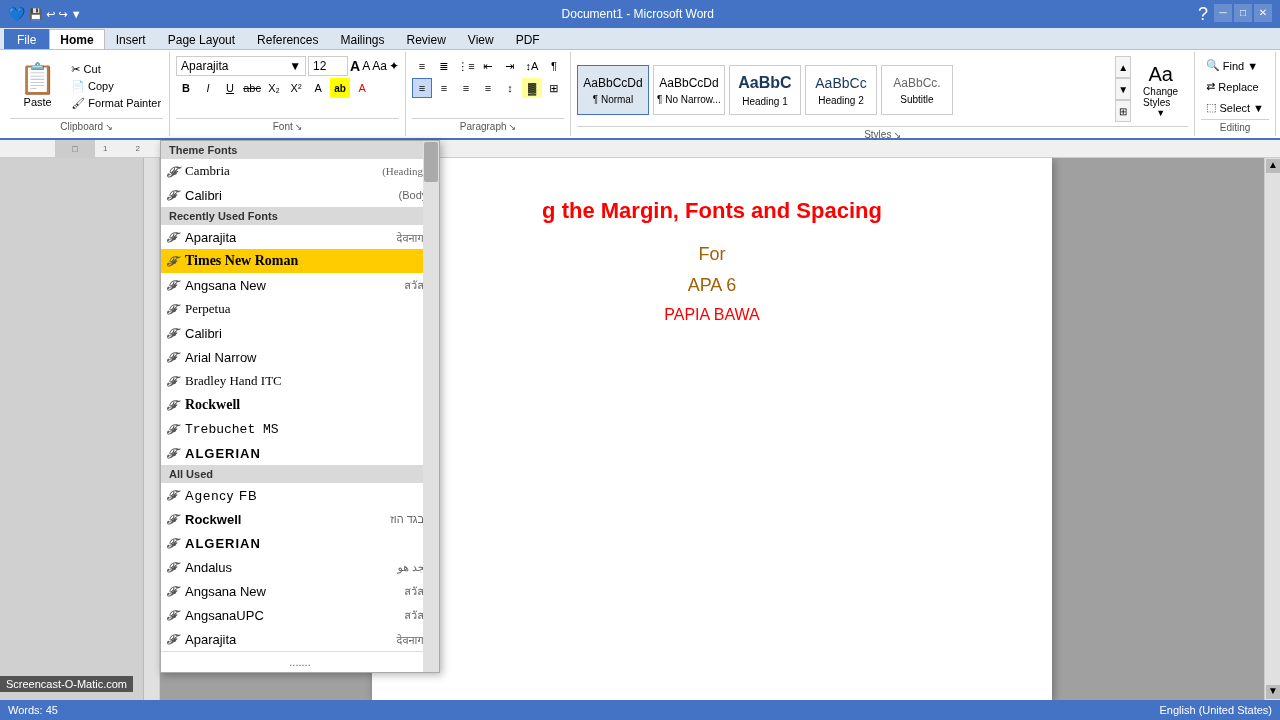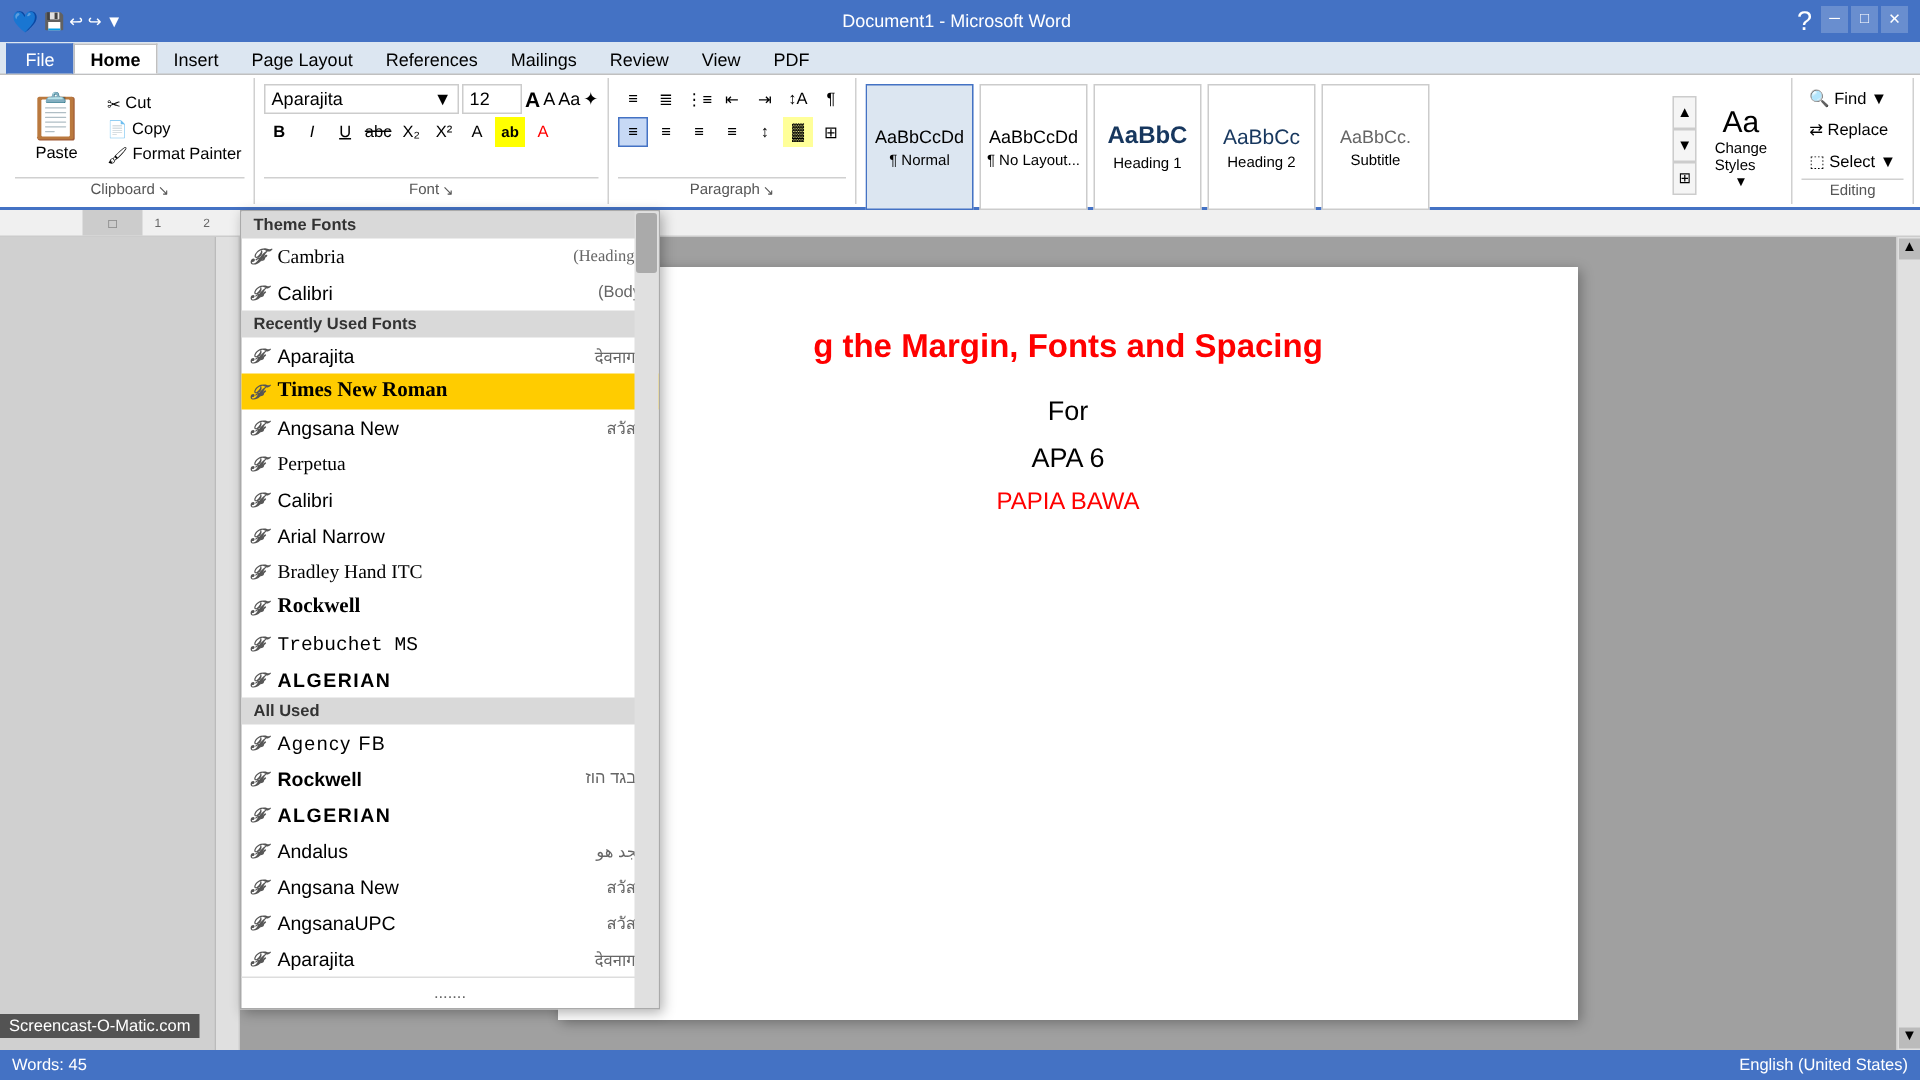--- a/index.html
+++ b/index.html
@@ -134,21 +134,21 @@
       gap: 4px;
       flex: 1;
       overflow: hidden;
     }
     .style-item {
       display: flex;
       flex-direction: column;
       align-items: center;
       justify-content: center;
       width: 72px;
-      height: 84px;
+      height: 50px;
       border: 1px solid #ccc;
       cursor: pointer;
       background: white;
       font-size: 11px;
       padding: 0;
       text-align: center;
     }
     .style-item.active { border-color: #4472c4; background: #dce6f1; }
 
     
@@ -185,21 +185,20 @@
     .left-panel {
       width: 160px;
       background: #f5f5f5;
       border-right: 1px solid #ccc;
     }
     .document-area {
       flex: 1;
       background: #a0a0a0;
       display: flex;
       justify-content: center;
-      padding: 20px;
       overflow: auto;
       position: relative;
     }
     .document-page {
       background: white;
       width: 100%;
       max-width: 680px;
       min-height: 500px;
       box-shadow: 2px 2px 8px rgba(0,0,0,0.3);
       padding: 40px 60px;
@@ -249,21 +248,21 @@
       height: 24px;
     }
     .font-item.selected { background: #ffcc00; color: #000; }
     .font-item-wrapper {
       position: relative;
     }
     .font-sample { color: #666; font-size: 11px; }
 
     
     .doc-heading { color: #ff0000; font-size: 22px; font-weight: bold; text-align: center; margin-bottom: 20px; }
-    .doc-sub { color: #000000; font-size: 18px; text-align: center; margin-bottom: 10px; }
+    .doc-sub { color: #a16207; font-size: 18px; text-align: center; margin-bottom: 10px; }
     .doc-body { color: #ff0000; font-size: 16px; text-align: center; margin-bottom: 10px; }
 
     
     .status-bar {
       height: 20px;
       background: #4472c4;
       display: flex;
       align-items: center;
       padding: 0 8px;
       color: white;
@@ -458,21 +457,21 @@
     <div class="group-content" style="align-items:center; gap:2px;">
       <div class="styles-area">
 
         <div class="style-item active">
           <div style="font-size:12px;">AaBbCcDd</div>
           <div style="font-size:10px; margin-top:4px;">¶ Normal</div>
         </div>
 
         <div class="style-item">
           <div style="font-size:12px;">AaBbCcDd</div>
-          <div style="font-size:10px; margin-top:4px;">¶ No Layout...</div>
+          <div style="font-size:10px; margin-top:4px;">¶ No Narrow...</div>
         </div>
 
         <div class="style-item">
           <div style="font-size:16px; color:#17375e; font-weight:bold;">AaBbC</div>
           <div style="font-size:10px; margin-top:4px;">Heading 1</div>
         </div>
 
         <div class="style-item">
           <div style="font-size:14px; color:#17375e;">AaBbCc</div>
           <div style="font-size:10px; margin-top:4px;">Heading 2</div>

